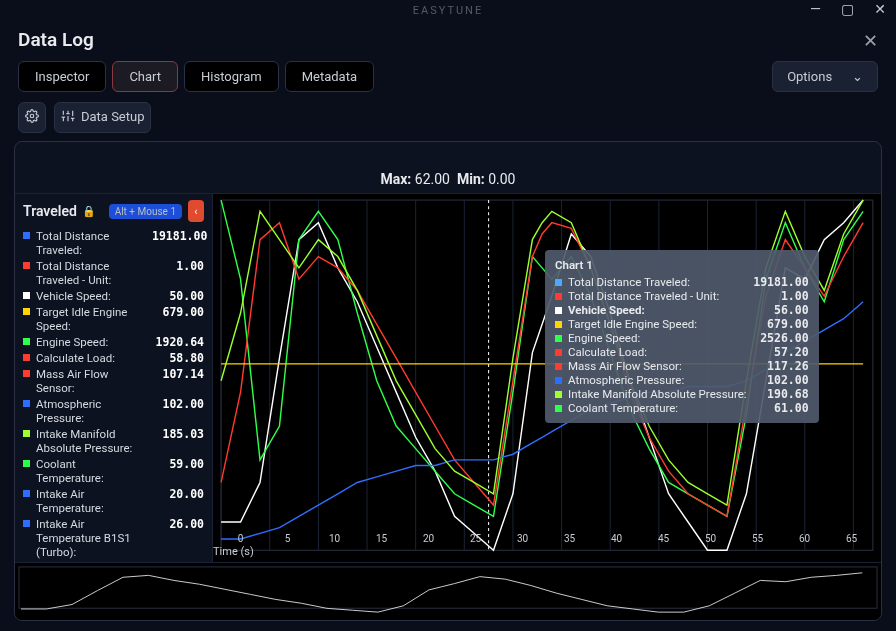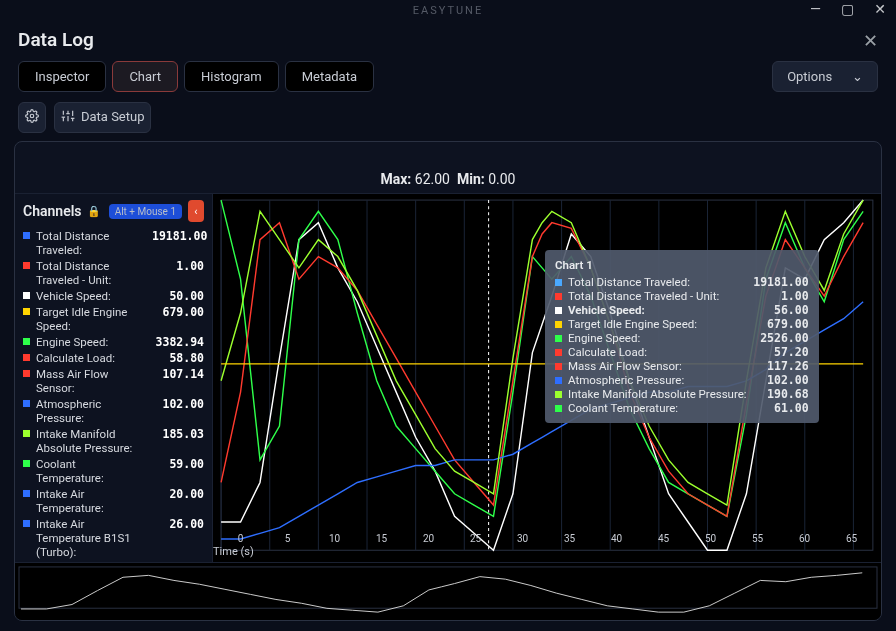--- a/index.html
+++ b/index.html
@@ -275,21 +275,21 @@
 </div>
 
 <div class="panel">
   <div class="maxmin">
     <b>Max:</b> <span>62.00</span>
     &nbsp;<b>Min:</b> <span>0.00</span>
   </div>
   <div class="content">
     <div class="channels">
       <div class="channels-head">
-        <span class="title">Channels</span>
+        <span class="title">Traveled</span>
         <span class="lock">🔒</span>
         <span class="hint-badge">Alt + Mouse 1</span>
         <span class="collapse-btn">‹</span>
       </div>
       <div class="chan-list" id="chan-list">
           <div class="chan-row">
             <span class="swatch" style="background:#2e6eff"></span>
     <span class="chan-label">Total Distance Traveled:</span>
     <span class="chan-val">19181.00</span>
           </div>
@@ -304,21 +304,21 @@
     <span class="chan-val">50.00</span>
           </div>
           <div class="chan-row">
             <span class="swatch" style="background:#ffd400"></span>
     <span class="chan-label">Target Idle Engine Speed:</span>
     <span class="chan-val">679.00</span>
           </div>
           <div class="chan-row">
             <span class="swatch" style="background:#2eff4a"></span>
     <span class="chan-label">Engine Speed:</span>
-    <span class="chan-val">3382.94</span>
+    <span class="chan-val">1920.64</span>
           </div>
           <div class="chan-row">
             <span class="swatch" style="background:#ff3a2e"></span>
     <span class="chan-label">Calculate Load:</span>
     <span class="chan-val">58.80</span>
           </div>
           <div class="chan-row">
             <span class="swatch" style="background:#ff3a2e"></span>
     <span class="chan-label">Mass Air Flow Sensor:</span>
     <span class="chan-val">107.14</span>

